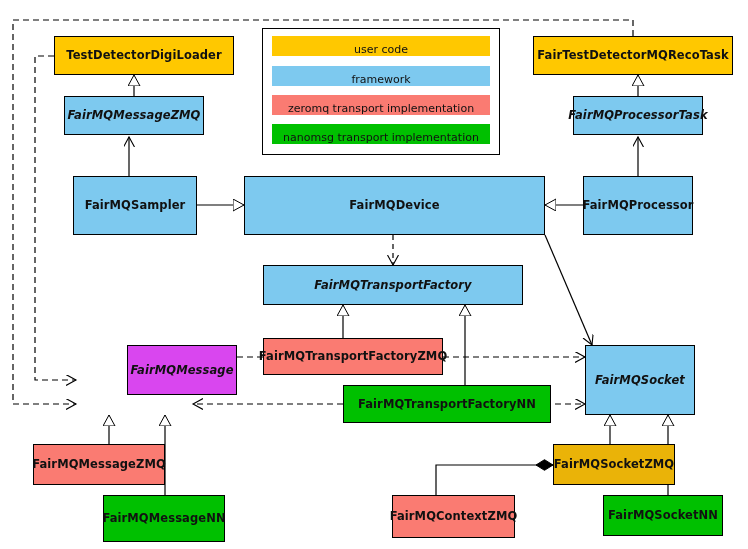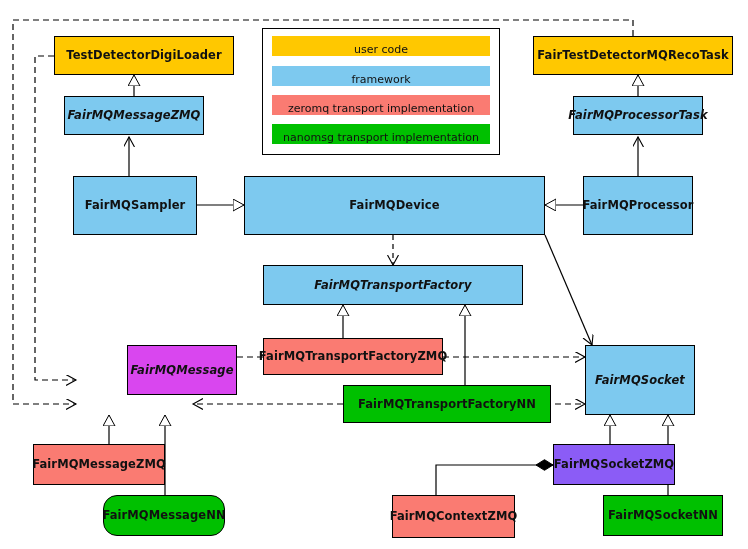--- a/index.html
+++ b/index.html
@@ -199,25 +199,25 @@
   </div>
 
   <div class="node italic" style="left:585px;top:345px;width:110px;height:70px;background:#7DC9EF;">
     <span>FairMQSocket</span>
   </div>
 
   <div class="node" style="left:33px;top:444px;width:132px;height:41px;background:#FA7B72;">
     <span>FairMQMessageZMQ</span>
   </div>
 
-  <div class="node" style="left:103px;top:495px;width:122px;height:41px;background:#00C000;border-radius:14px;">
+  <div class="node" style="left:103px;top:495px;width:122px;height:47px;background:#00C000;">
     <span>FairMQMessageNN</span>
   </div>
 
-  <div class="node" style="left:553px;top:444px;width:122px;height:41px;background:#8b5cf6;">
+  <div class="node" style="left:553px;top:444px;width:122px;height:41px;background:#eab308;">
     <span>FairMQSocketZMQ</span>
   </div>
 
   <div class="node" style="left:603px;top:495px;width:120px;height:41px;background:#00C000;">
     <span>FairMQSocketNN</span>
   </div>
 
   <div class="node" style="left:392px;top:495px;width:123px;height:43px;background:#FA7B72;">
     <span>FairMQContextZMQ</span>
   </div>

